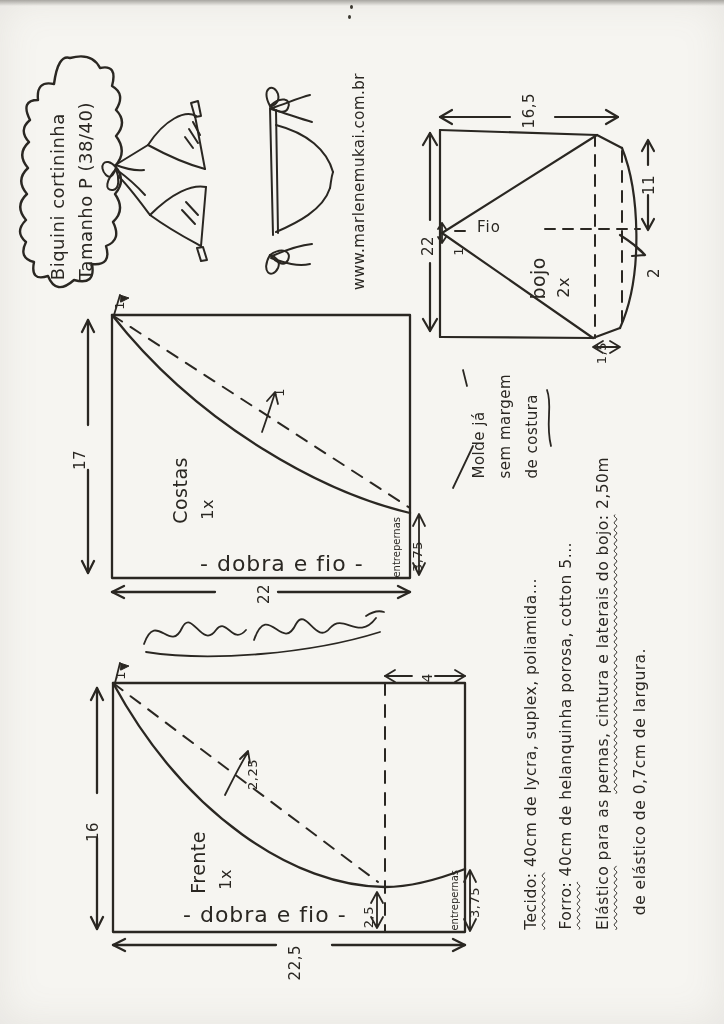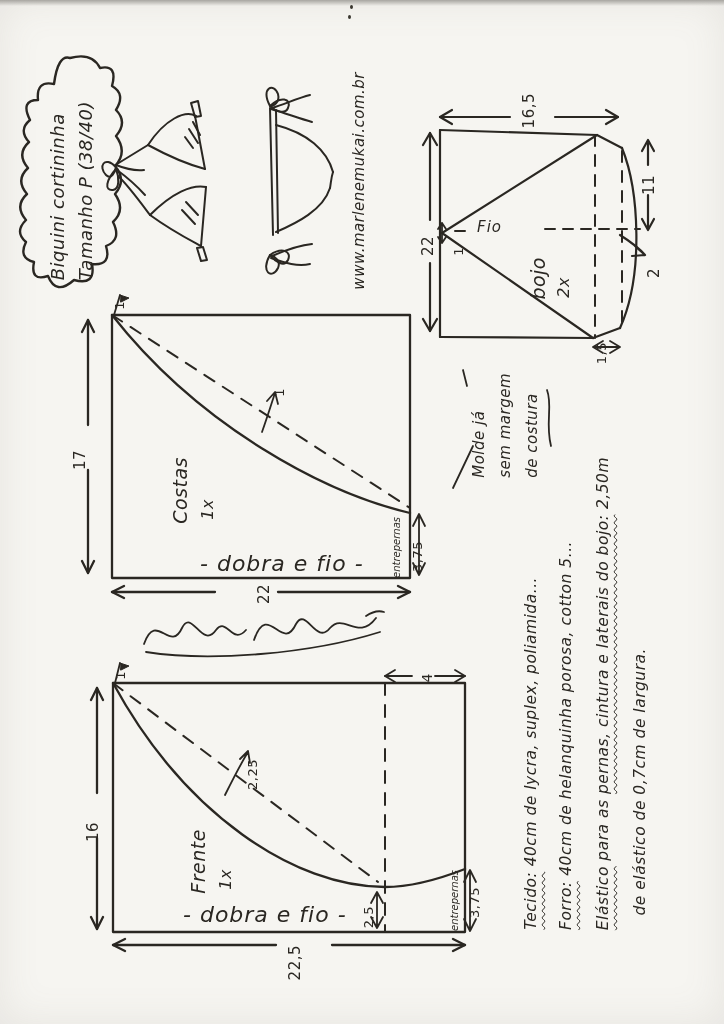--- a/index.html
+++ b/index.html
@@ -12,21 +12,21 @@
   #scan-edge{position:absolute;left:0;top:0;width:100%;height:6px;
     background:linear-gradient(#a8a6a1,rgba(246,245,241,0));}
   .abs{position:absolute;}
   svg{position:absolute;overflow:visible;}
   path,line,rect,circle{vector-effect:non-scaling-stroke;}
   .vtext{
     position:absolute;writing-mode:vertical-rl;transform:rotate(180deg);
     white-space:nowrap;letter-spacing:.5px;color:#2a2722;
   }
   .htext{position:absolute;white-space:nowrap;color:#2a2722;letter-spacing:1px;}
-  .hand{font-style:italic;}
+  .hand{}
   .wavy{text-decoration:underline;text-decoration-style:wavy;text-decoration-thickness:1px;text-underline-offset:2px;}
   .dot{position:absolute;width:3px;height:4px;border-radius:50%;background:#3a372f;}
 </style>
 </head>
 <body>
 
 <div id="page">
 
   <div id="scan-edge"></div>
   <div class="dot" style="left:350px;top:5px;"></div>

